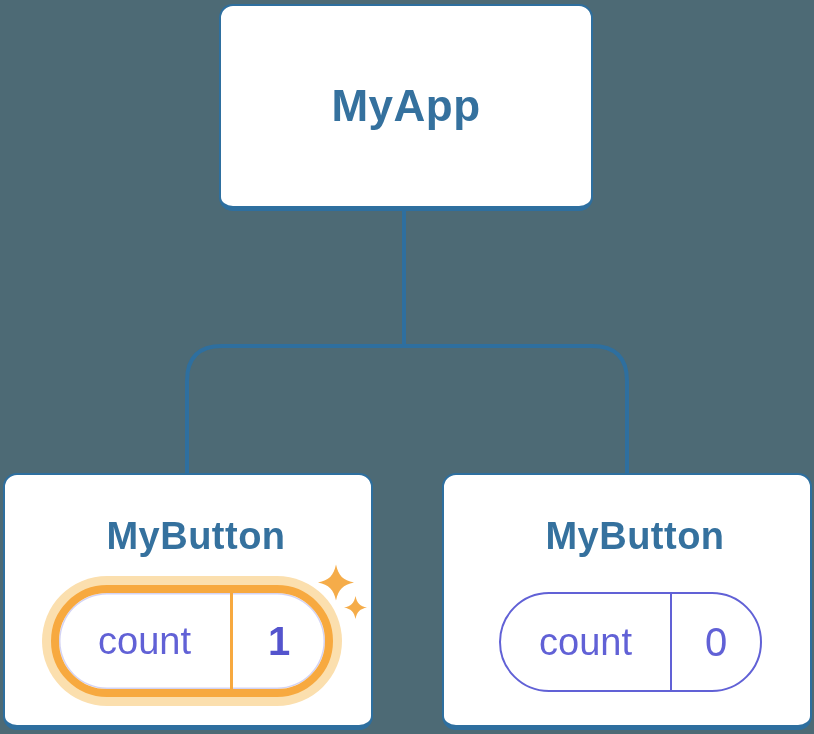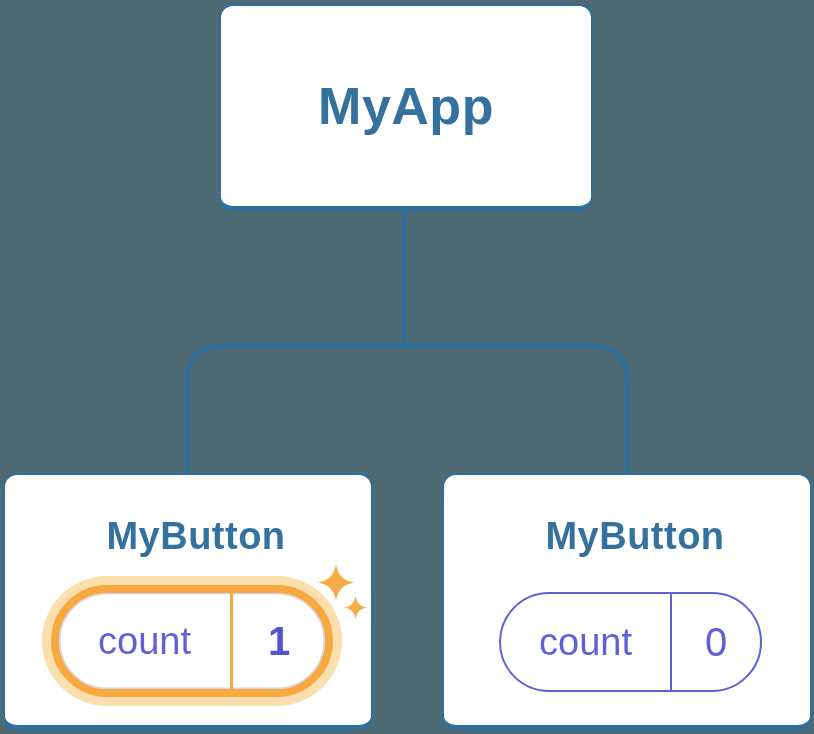--- a/index.html
+++ b/index.html
@@ -46,21 +46,21 @@
     z-index:1;
   }
   .node-card.root{
     left:219px;top:4px;width:374px;height:207px;
     display:flex;align-items:center;justify-content:center;
   }
   .node-card.child-left{left:3px;top:473px;width:370px;height:257px;}
   .node-card.child-right{left:442px;top:473px;width:370px;height:257px;}
   .node-title{
     color:var(--card-title);
-    font-size:52px;
+    font-size:44px;
     font-weight:700;
     letter-spacing:0.5px;
   }
   .child-title{
     position:absolute;
     top:40px;left:0;
     width:100%;
     text-align:center;
     font-size:38px;
     font-weight:700;

